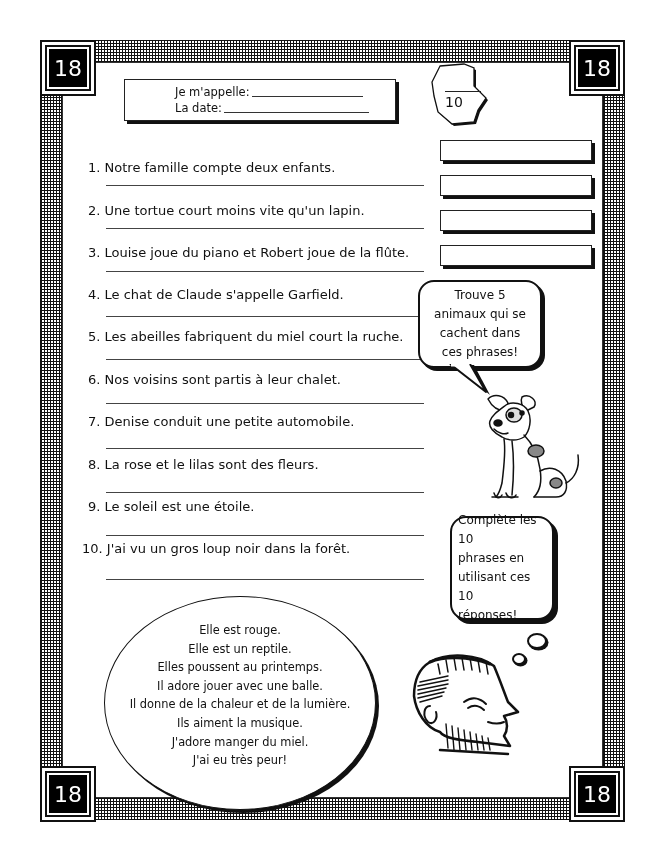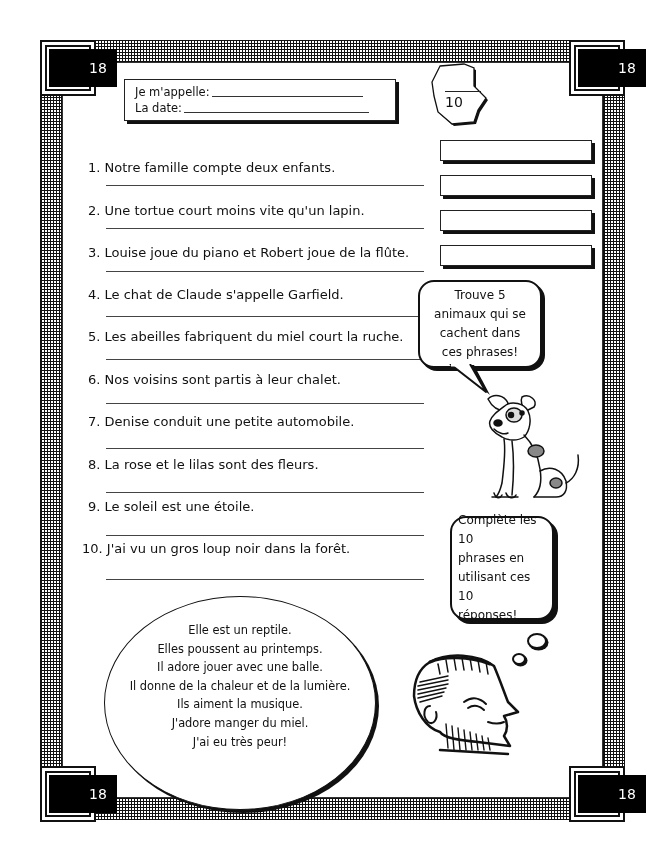--- a/index.html
+++ b/index.html
@@ -26,35 +26,35 @@
 
   
   .corner {
     position:absolute; width:56px; height:56px; box-sizing:border-box;
     background:#fff; border:2px solid #111; padding:3px;
   }
   .corner .ring { width:100%; height:100%; box-sizing:border-box; border:2px solid #111; padding:2px; background:#fff; }
   .corner .num {
     width:100%; height:100%; background:#000; color:#fff;
     display:flex; align-items:center; justify-content:center;
-    font-family:"DejaVu Sans", sans-serif; font-size:14px;padding-left:30px;
+    font-family:"DejaVu Sans", sans-serif; font-size:22px;
   }
   .c-tl { left:40px;  top:40px;  }
   .c-tr { left:569px; top:40px;  }
   .c-bl { left:40px;  top:766px; }
   .c-br { left:569px; top:766px; }
 
   
   .name-box {
     position:absolute; left:124px; top:79px; width:272px; height:42px;
     border:1.5px solid #222; background:#fff; box-shadow:3px 3px 0 #111;
     box-sizing:border-box; padding:4px 10px 0 10px;
     font-family:"DejaVu Sans", sans-serif; font-size:11.5px; line-height:16px;
   }
-  .name-row { display:flex; align-items:flex-end; }
+  .name-row { display:flex; align-items:flex-end;margin-left:40px; }
   .name-row .line { flex:1; border-bottom:1px solid #333; margin-left:2px; margin-bottom:3px; }
   .name-row.r1 .line { margin-right:22px; }
   .name-row.r2 .line { margin-right:16px; }
 
   
   .score { position:absolute; left:428px; top:62px; width:76px; height:70px; }
   .score svg { position:absolute; left:0; top:0; }
   .score .score-line { position:absolute; left:17px; top:29px; width:36px; border-top:1px solid #222; }
   .score .score-val { position:absolute; left:17px; top:32px; width:36px; text-align:left;
                       font-size:14px; }
@@ -271,20 +271,21 @@
       <path d="M74 84 L76 98"></path>
         <path d="M80 86 L82 98"></path>
     </g>
     <path d="M80 70 C86 72 92 72 96 70" stroke-width="2"></path>
     <path d="M32 98 L100 102" stroke-width="2.5"></path>
   </g>
 </svg>
 
 <div class="oval"></div>
 <ul class="oval-list">
+  <li>Elle est rouge.</li>
   <li>Elle est un reptile.</li>
   <li>Elles poussent au printemps.</li>
   <li>Il adore jouer avec une balle.</li>
   <li>Il donne de la chaleur et de la lumière.</li>
   <li>Ils aiment la musique.</li>
   <li>J'adore manger du miel.</li>
   <li>J'ai eu très peur!</li>
 </ul>
 
 </body></html>

